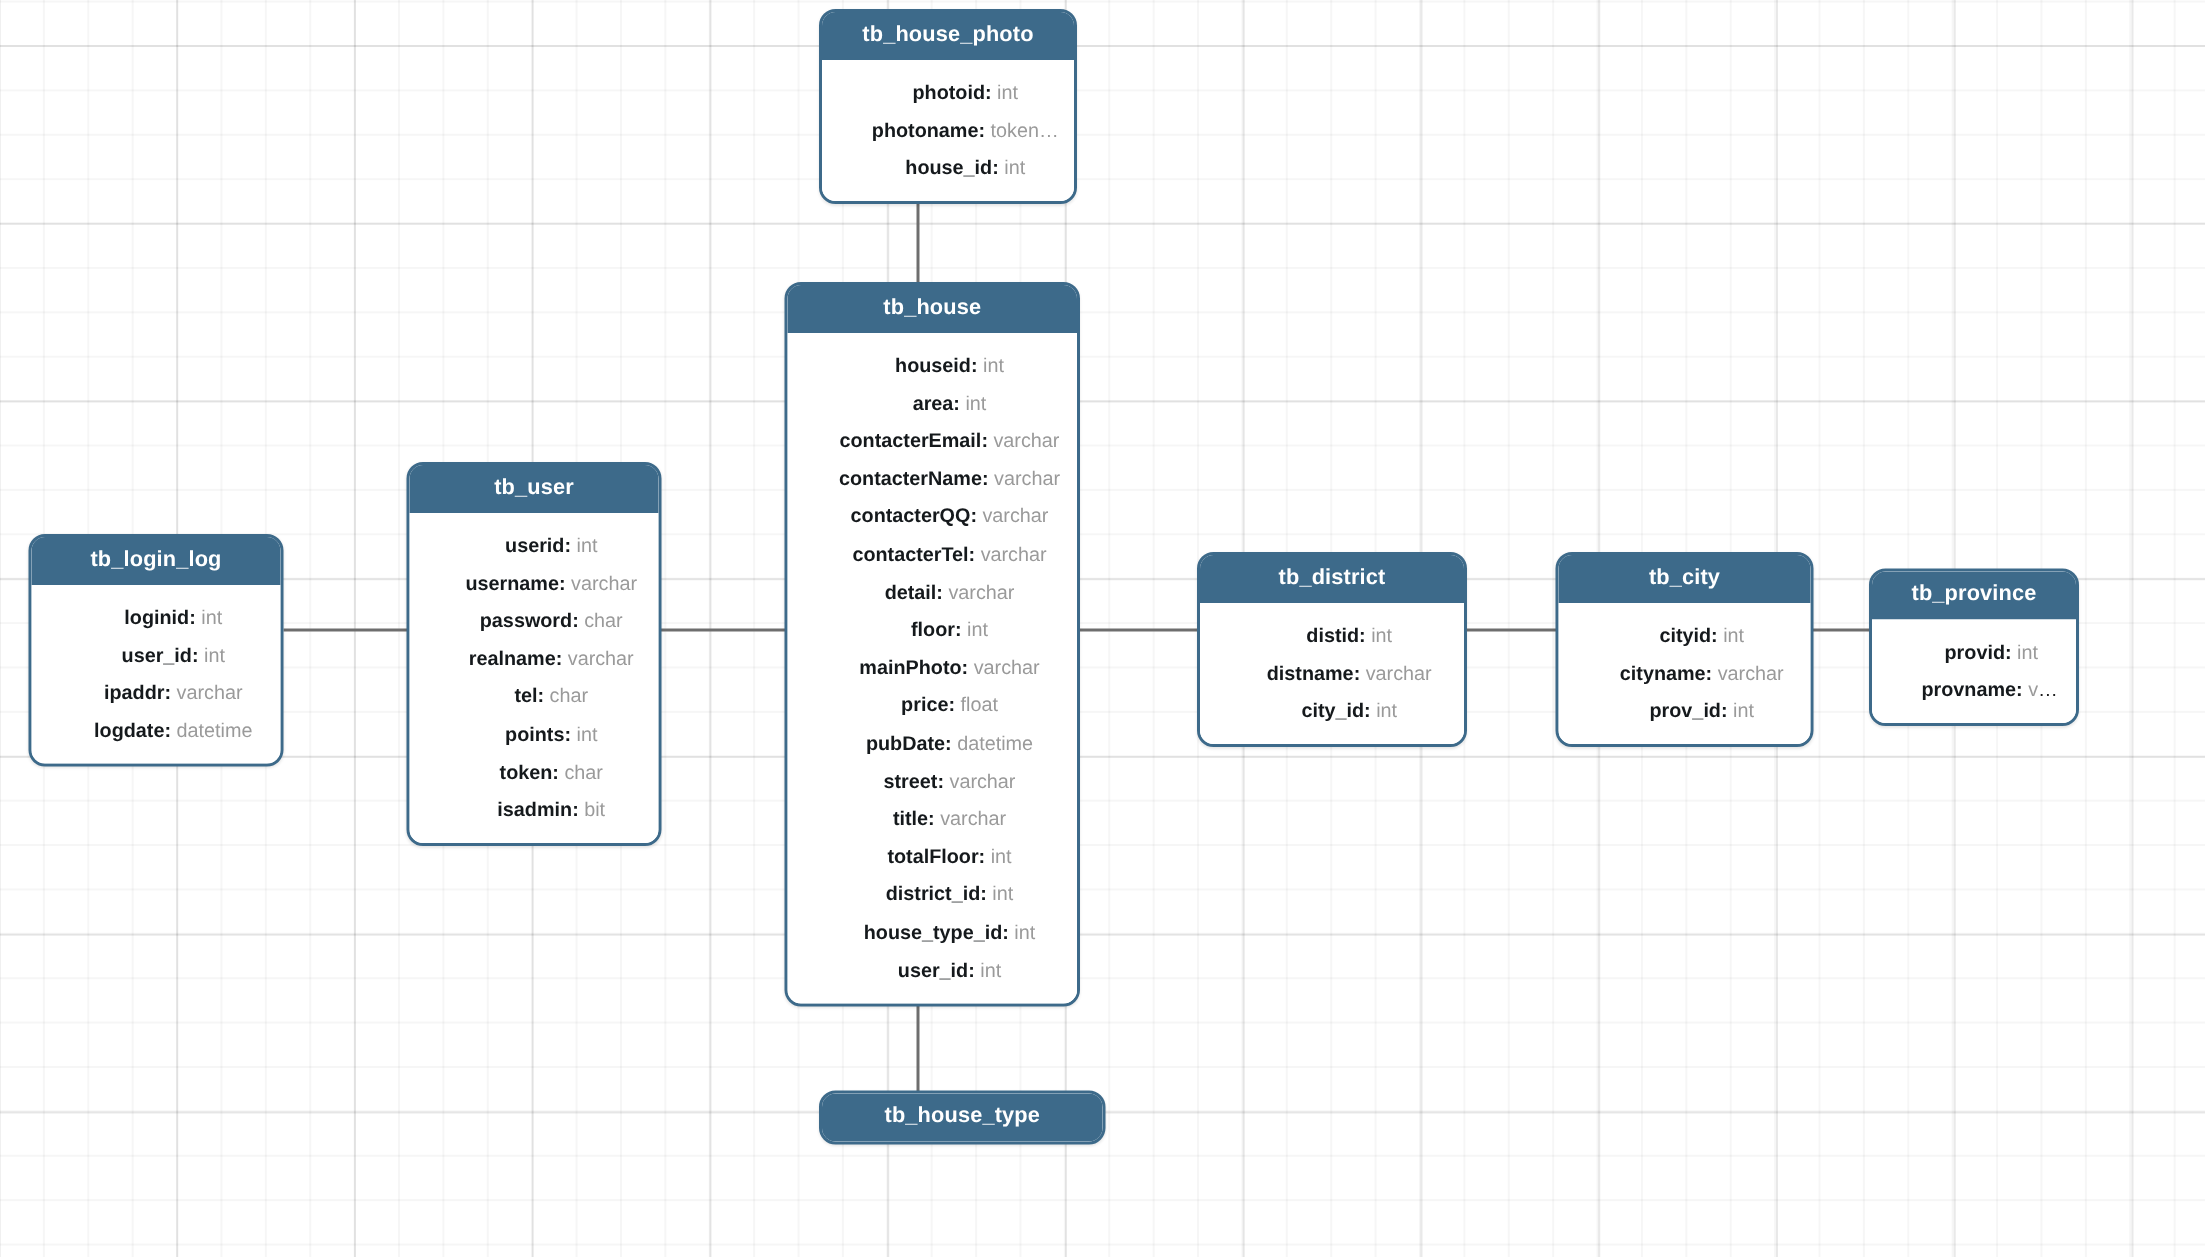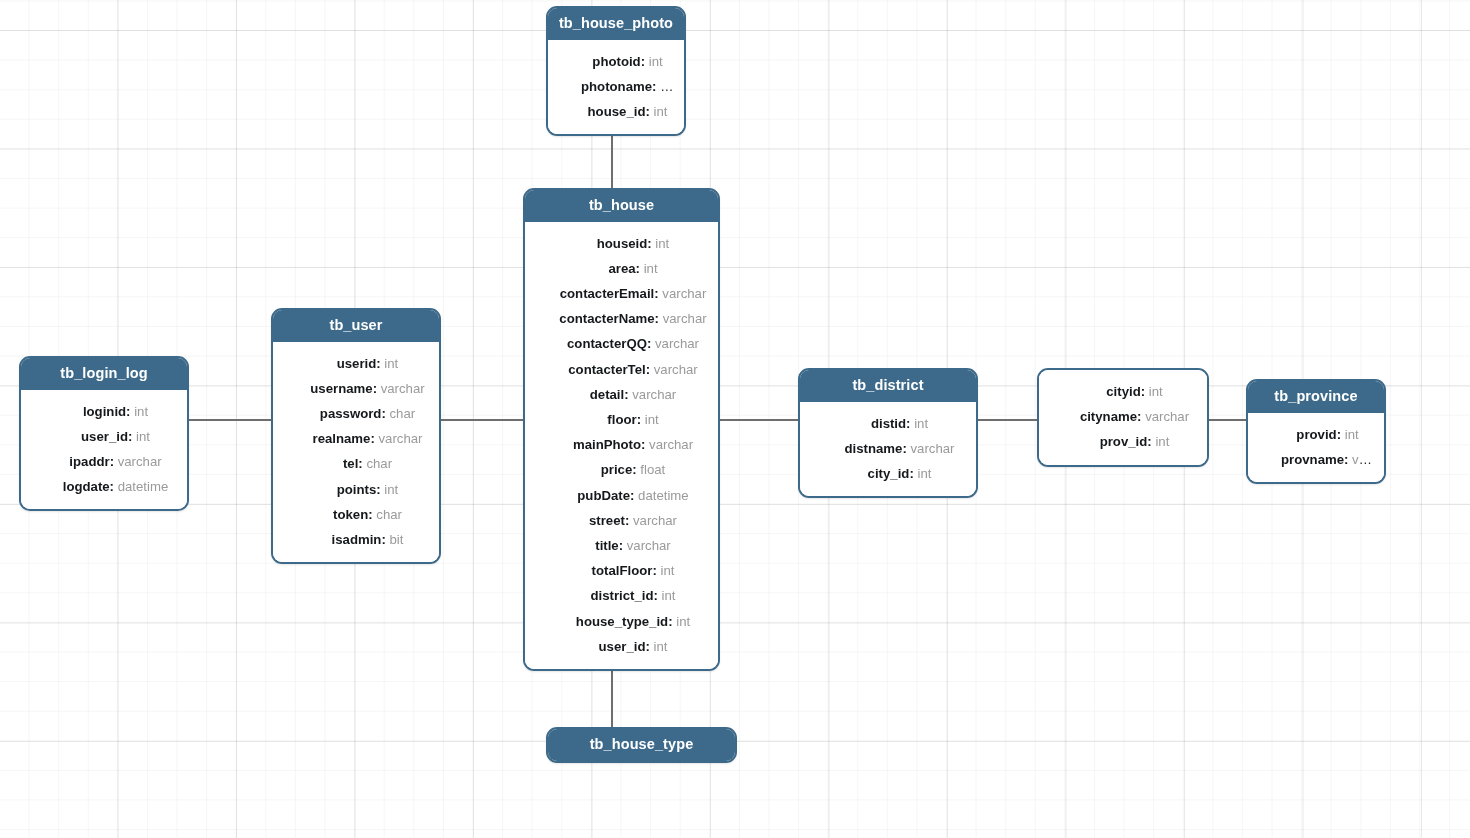--- a/index.html
+++ b/index.html
@@ -90,21 +90,21 @@
 <div id="canvas">
   <svg id="edges" xmlns="http://www.w3.org/2000/svg" width="1470" height="838">
       <line x1="612" y1="133" x2="612" y2="189" stroke="#6e6e6e" stroke-width="2"></line>
       <line x1="612" y1="666" x2="612" y2="728" stroke="#6e6e6e" stroke-width="2"></line>
       <line x1="189" y1="420" x2="272" y2="420" stroke="#6e6e6e" stroke-width="2"></line>
       <line x1="440" y1="420" x2="524" y2="420" stroke="#6e6e6e" stroke-width="2"></line>
       <line x1="719" y1="420" x2="799" y2="420" stroke="#6e6e6e" stroke-width="2"></line>
       <line x1="969" y1="420" x2="1038" y2="420" stroke="#6e6e6e" stroke-width="2"></line>
       <line x1="1208" y1="420" x2="1291" y2="420" stroke="#6e6e6e" stroke-width="2"></line>
     </svg>
-<div class="entity" style="left: 546px; top: 6px; width: 140px;">
+<div class="entity" style="left: 546px; top: 6px; width: 172px;">
       <div class="entity-header">tb_house_photo</div>
       <div class="entity-body">
         <div class="field"><span class="fname">photoid</span><span class="fsep">: </span><span class="ftype">int</span></div>
         <div class="field"><span class="fname">photoname</span><span class="fsep">: </span><span class="ftype">token…</span></div>
         <div class="field"><span class="fname">house_id</span><span class="fsep">: </span><span class="ftype">int</span></div>
       </div>
     </div>
     <div class="entity" style="left: 523px; top: 188px; width: 197px;">
       <div class="entity-header">tb_house</div>
       <div class="entity-body">
@@ -154,20 +154,21 @@
     </div>
     <div class="entity" style="left: 798px; top: 368px; width: 180px;">
       <div class="entity-header">tb_district</div>
       <div class="entity-body">
         <div class="field"><span class="fname">distid</span><span class="fsep">: </span><span class="ftype">int</span></div>
         <div class="field"><span class="fname">distname</span><span class="fsep">: </span><span class="ftype">varchar</span></div>
         <div class="field"><span class="fname">city_id</span><span class="fsep">: </span><span class="ftype">int</span></div>
       </div>
     </div>
     <div class="entity" style="left: 1037px; top: 368px; width: 172px;">
+      <div class="entity-header">tb_city</div>
       <div class="entity-body">
         <div class="field"><span class="fname">cityid</span><span class="fsep">: </span><span class="ftype">int</span></div>
         <div class="field"><span class="fname">cityname</span><span class="fsep">: </span><span class="ftype">varchar</span></div>
         <div class="field"><span class="fname">prov_id</span><span class="fsep">: </span><span class="ftype">int</span></div>
       </div>
     </div>
     <div class="entity" style="left: 1246px; top: 379px; width: 140px;">
       <div class="entity-header">tb_province</div>
       <div class="entity-body">
         <div class="field"><span class="fname">provid</span><span class="fsep">: </span><span class="ftype">int</span></div>

